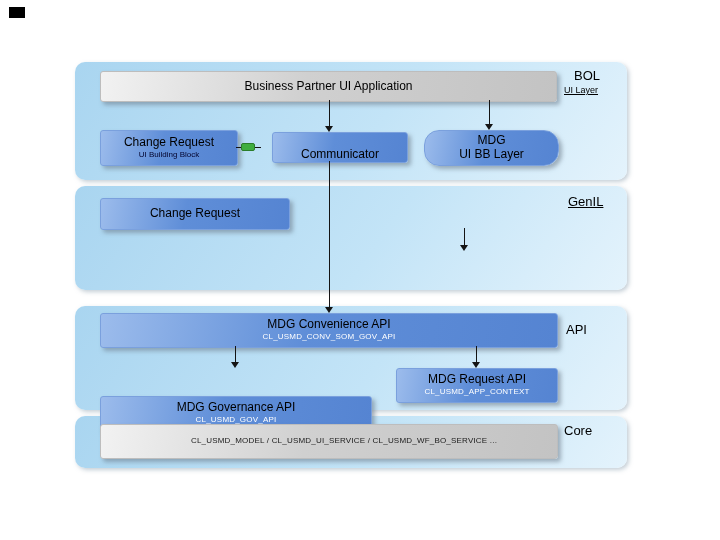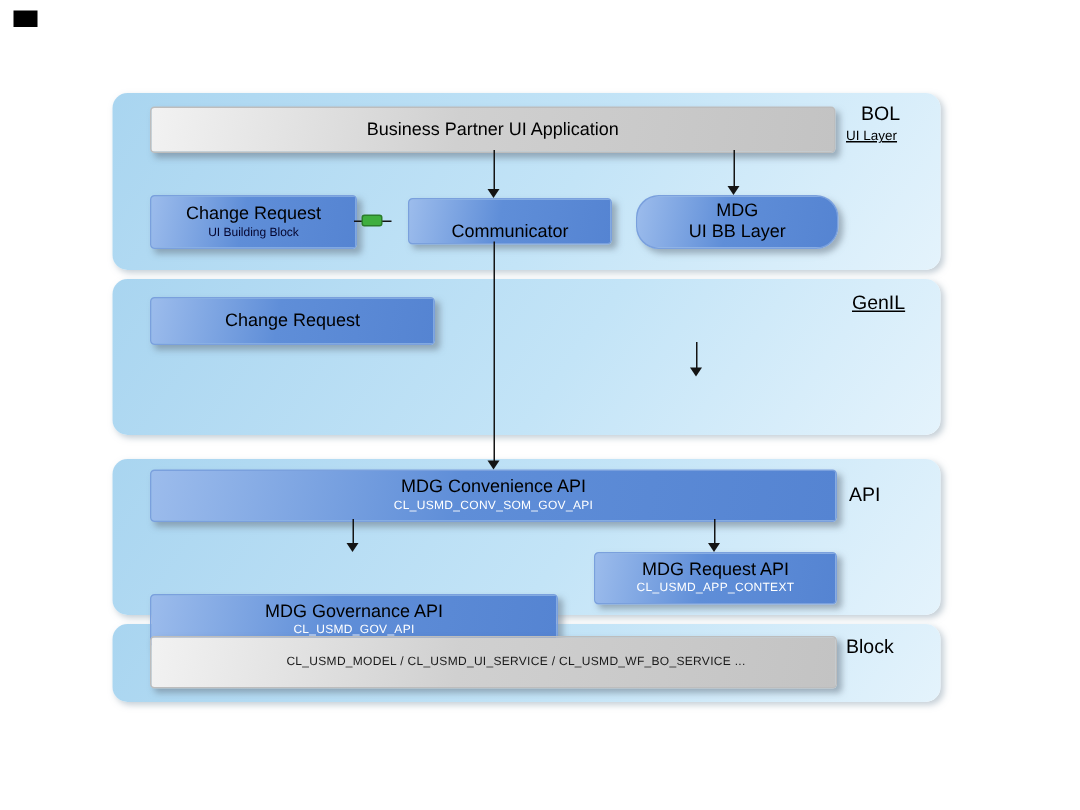--- a/index.html
+++ b/index.html
@@ -64,21 +64,21 @@
 
   <div class="layer" style="left:75px; top:62px;  width:552px; height:118px;"></div>
   <div class="layer" style="left:75px; top:186px; width:552px; height:104px;"></div>
   <div class="layer" style="left:75px; top:306px; width:552px; height:104px;"></div>
   <div class="layer" style="left:75px; top:416px; width:552px; height:52px;"></div>
 
   <div class="layer-label" style="left:564px; top:68px;margin-left:10px;">BOL</div>
   <div class="layer-sublabel" style="left:564px; top:85px;text-decoration:underline;">UI Layer</div>
   <div class="layer-label" style="left:568px; top:194px;text-decoration:underline;">GenIL</div>
   <div class="layer-label" style="left:566px; top:322px;">API</div>
-  <div class="layer-label" style="left:564px; top:423px;">Block</div>
+  <div class="layer-label" style="left:564px; top:423px;">Core</div>
 
   <div class="node gray" style="left:100px; top:71px; width:455px; height:29px;justify-content:center;">
     <div class="title">Business Partner UI Application</div>
   </div>
 
   <div class="node blue" style="left:100px; top:130px; width:136px; height:34px;">
     <div class="title">Change Request</div>
     <div class="sub-dark">UI Building Block</div>
   </div>
 

